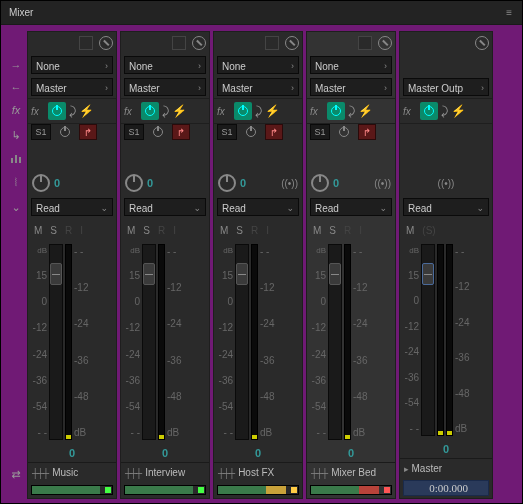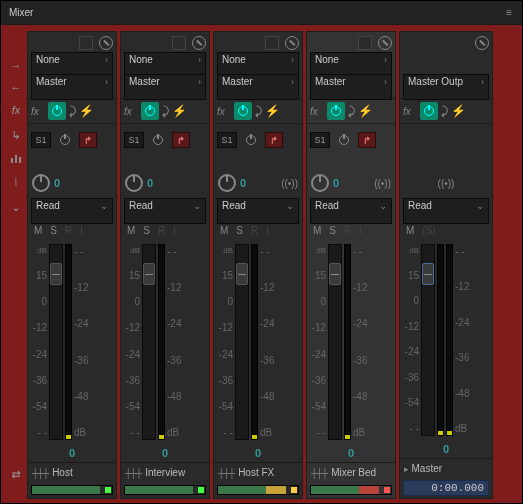--- a/index.html
+++ b/index.html
@@ -1,42 +1,42 @@
 <!DOCTYPE html>
 <html><head>
 <meta charset="utf-8">
 <style>
 *{margin:0;padding:0;box-sizing:border-box;font-family:'Segoe UI',Arial,sans-serif;font-size:10px;user-select:none}
 body{background:#1a1a1a;width:523px;height:504px;overflow:hidden}
-.window{width:523px;height:504px;background:#7f1d1d;border:1px solid #000;display:flex;flex-direction:column}
+.window{width:523px;height:504px;background:#701a75;border:1px solid #000;display:flex;flex-direction:column}
 .titlebar{height:24px;background:#232323;display:flex;align-items:center;padding:0 8px;color:#ccc;font-size:11px;border-bottom:1px solid #1a1a1a}
 .titlebar .sp{flex:1}
 .menubtn{color:#888;cursor:pointer;padding:2px}
 .body{flex:1;display:flex;padding:6px 4px 4px 4px;gap:0}
 .iconcol{width:22px;display:flex;flex-direction:column;color:#888}
 .icrow{height:22px;display:flex;align-items:center;justify-content:center}
 .ic{color:#999;font-size:11px}
 .tracks{flex:1;display:flex;gap:3px}
 .track{width:90px;background:#2a2a2a;display:flex;flex-direction:column;border:1px solid #1e1e1e}
 .track.sel{background:#333}
 .track.master{width:94px}
 .tr-row{height:22px;display:flex;align-items:center;padding:0 3px;gap:2px}
 .tr-top{justify-content:flex-end;gap:6px}
 .sqbtn{width:14px;height:14px;border:1px solid #444;background:#2a2a2a}
 .circbtn{width:14px;height:14px;border:1.5px solid #888;border-radius:50%;position:relative}
 .circbtn::after{content:'';position:absolute;width:7px;height:1.5px;background:#888;transform:rotate(45deg);top:5px;left:3px}
-.dd{flex:1;height:18px;background:#1e1e1e;border:1px solid #0a0a0a;color:#ccc;display:flex;align-items:flex-end;padding:12px 4px;font-size:10px;justify-content:space-between}
+.dd{flex:1;height:18px;background:#1e1e1e;border:1px solid #0a0a0a;color:#ccc;display:flex;align-items:flex-start;padding:4px 4px;font-size:10px;justify-content:space-between}
 .dd .chev{color:#888;font-size:9px}
 .fxrow{height:26px;display:flex;align-items:center;gap:3px;padding:0 3px;border-top:1px solid #1e1e1e;border-bottom:1px solid #1e1e1e}
 .fx-lbl{color:#888;font-style:italic;font-size:10px;width:14px}
 .pwr{width:18px;height:18px;background:#0a8a6a;border-radius:2px;display:flex;align-items:center;justify-content:center}
 .pwr-ic{width:10px;height:10px;border:1.5px solid #0ff;border-radius:50%;position:relative}
 .pwr-ic::after{content:'';position:absolute;width:1.5px;height:5px;background:#0ff;top:-2px;left:3px}
 .smic{color:#999;font-size:12px}
-.srow{height:24px;display:flex;align-items:flex-end;gap:6px;padding:0 3px}
+.srow{height:24px;display:flex;align-items:flex-start;gap:6px;padding:0 3px}
 .sbox{width:20px;height:16px;background:#1a1a1a;border:1px solid #0a0a0a;color:#999;display:flex;align-items:center;justify-content:center;font-size:9px}
 .pwr2{width:16px;height:16px;display:flex;align-items:center;justify-content:center}
 .pwr2-ic{width:10px;height:10px;border:1.5px solid #888;border-radius:50%;position:relative}
 .pwr2-ic::after{content:'';position:absolute;width:1.5px;height:5px;background:#888;top:-2px;left:3px}
 .redbx{width:18px;height:16px;background:#5a1818;border:1px solid #2a0a0a;display:flex;align-items:center;justify-content:center;color:#f88;font-size:10px}
 .panrow{height:26px;display:flex;align-items:center;gap:4px;padding:0 4px}
 .knob{width:18px;height:18px;border:2px solid #888;border-radius:50%;position:relative}
 .knob::after{content:'';position:absolute;width:2px;height:6px;background:#888;top:0;left:6px}
 .panval{color:#399;font-size:11px;font-weight:bold}
 .sndic{color:#888;font-size:10px;margin-left:auto}
@@ -53,21 +53,21 @@
 .meter{width:7px;background:#0a0a0a;border:1px solid #000;margin:0 1px;position:relative}
 .meter::after{content:'';position:absolute;bottom:0;left:0;right:0;height:4px;background:#cc0}
 .volrow{height:18px;display:flex;align-items:center;justify-content:center;color:#399;font-size:11px;font-weight:bold}
 .namerow{height:20px;display:flex;align-items:center;gap:4px;padding:0 4px;color:#bbb;font-size:10px;border-top:1px solid #1a1a1a}
 .wavic{color:#888;font-size:9px;letter-spacing:-1px}
 .colorbar{height:10px;margin:3px;position:relative;border:1px solid #000}
 .colorbar .seg1{position:absolute;left:0;top:0;bottom:0;width:60%}
 .colorbar .seg2{position:absolute;right:12px;top:0;bottom:0;width:25%}
 .colorbar .sq{position:absolute;right:1px;top:1px;width:6px;height:6px}
 .spacer{height:22px}
-.timecode{height:16px;background:#2a3a5a;border:1px solid #1a2a4a;margin:2px 3px;display:flex;align-items:center;justify-content:flex-end;padding:0 4px;color:#ccc;font-size:11px;font-family:Liberation Mono, monospace}
+.timecode{height:16px;background:#2a3a5a;border:1px solid #1a2a4a;margin:2px 3px;display:flex;align-items:center;justify-content:flex-end;padding:0 20px;color:#ccc;font-size:11px;font-family:Liberation Serif, serif}
 svg{display:block}
 </style>
 </head>
 <body>
 
 <div class="window">
   <div class="titlebar">
     <span>Mixer</span>
     <span class="sp"></span>
     <span class="menubtn">≡</span>
@@ -180,21 +180,21 @@
               <div>-12</div>
               <div>-24</div>
               <div>-36</div>
               <div>-48</div>
               <div>dB</div>
             </div>
           </div>
           <div class="volrow">0</div>
           <div class="namerow">
             <span class="wavic">┼┼┼</span>
-            <span>Host</span>
+            <span>Music</span>
           </div>
           <div class="colorbar">
             <div class="seg1" style="background: rgb(58, 122, 74);"></div>
             <div class="seg2" style="background: rgb(58, 122, 74);"></div>
             <div class="sq" style="background: rgb(68, 255, 68);"></div>
           </div>
         </div>
         <div class="track">
           <div class="tr-row tr-top">
             <div class="sqbtn"></div>

